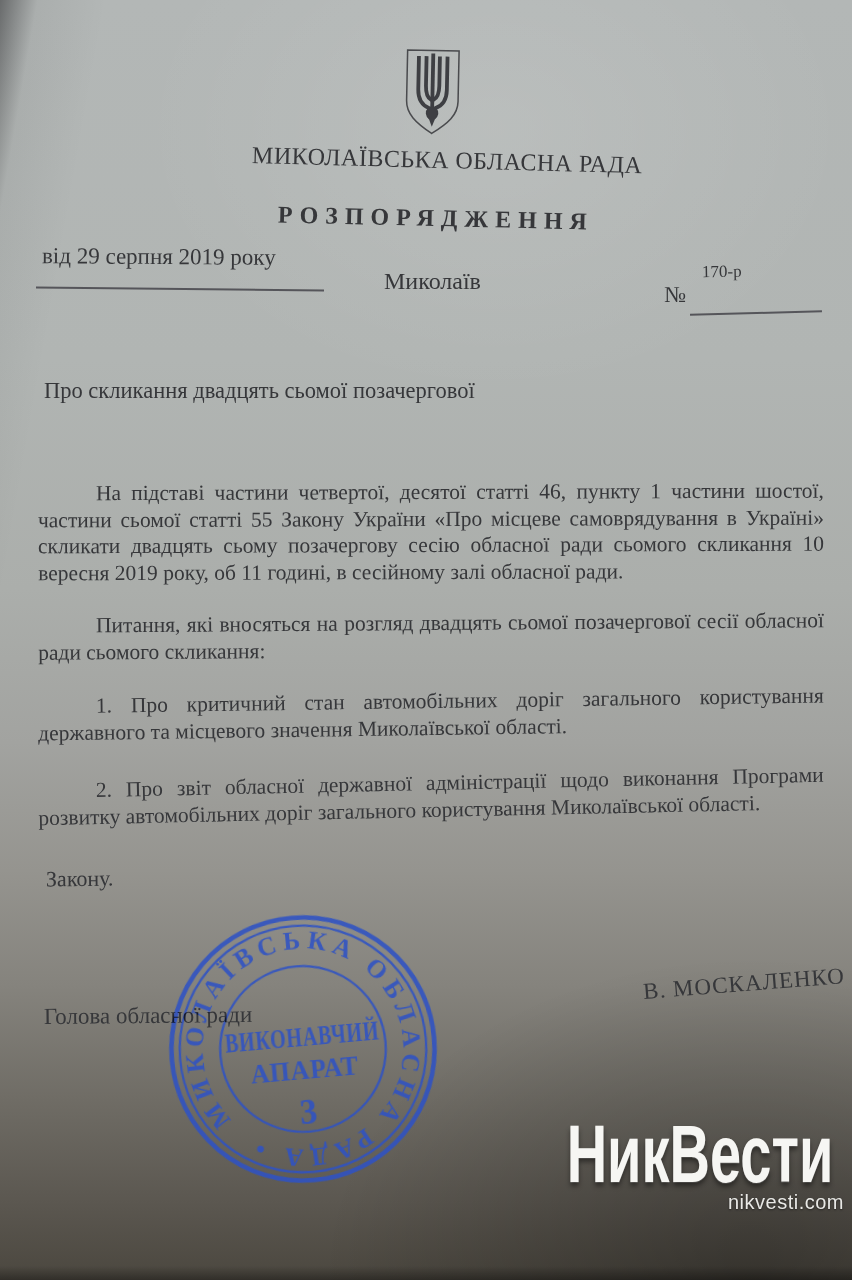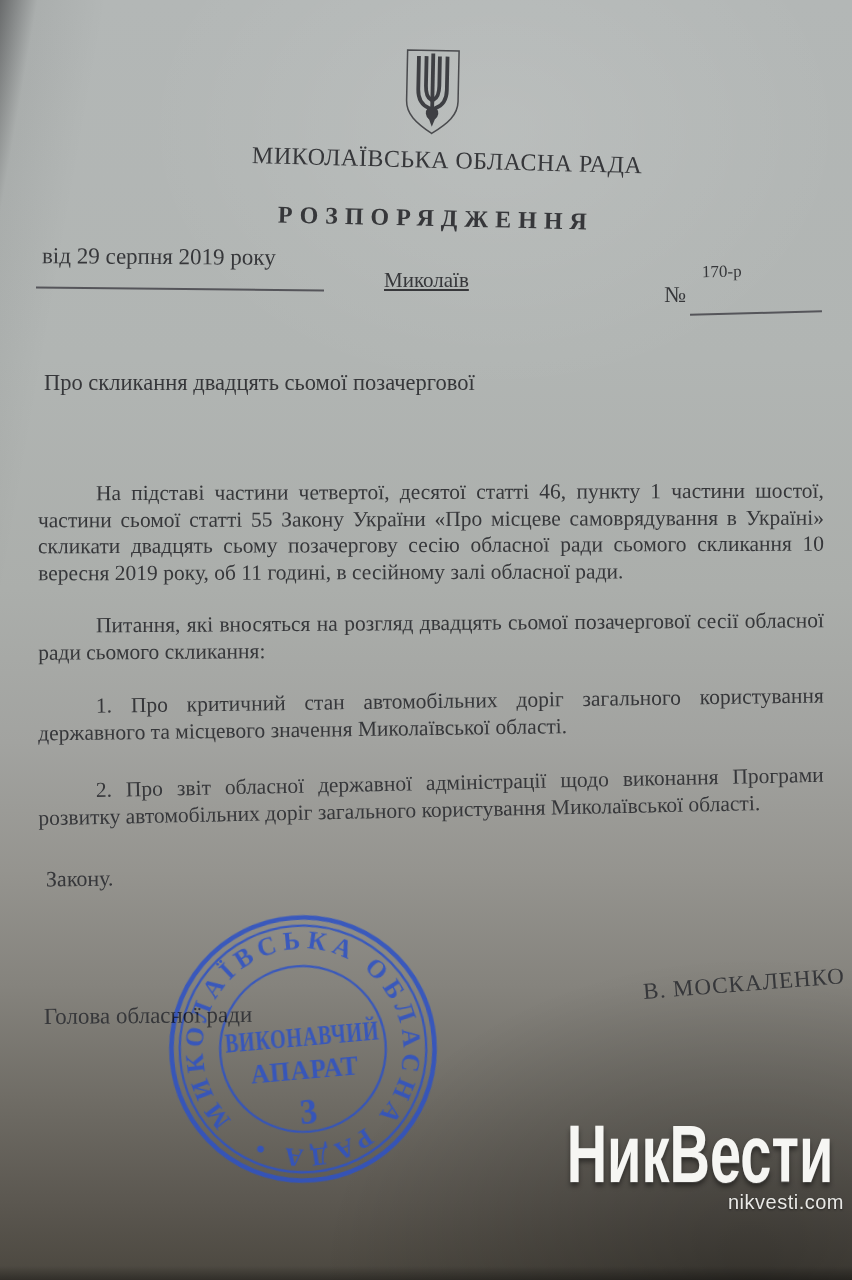--- a/index.html
+++ b/index.html
@@ -28,27 +28,27 @@
   .emblem{left:402px;top:47px;width:61px;height:91px;transform:rotate(1.2deg);}
 
   .org{left:252px;top:147px;width:380px;text-align:center;
        font-size:24px;letter-spacing:0.5px;transform:rotate(1.5deg);}
   .doctype{left:278px;top:205px;font-size:24px;font-weight:bold;
        letter-spacing:7px;transform:rotate(1.3deg);}
 
   .date{left:42px;top:244px;font-size:23px;transform:rotate(0.4deg);}
   .u{border-bottom:2px solid #55555a;height:0;}
   .u-date{left:36px;top:288px;width:288px;transform:rotate(0.6deg);}
-  .city{left:384px;top:268px;font-size:21px;text-decoration:underline;}
+  .city{left:384px;top:268px;font-size:24px;}
   .numsign{left:664px;top:282px;font-size:23px;}
   .numval{left:702px;top:262px;font-size:17px;transform:rotate(-1deg);}
   .u-num{left:690px;top:312px;width:132px;transform:rotate(-1.5deg);}
 
   .subject{left:44px;top:368px;font-size:22.5px;line-height:30px;width:520px;}
-  .subject div{position:static;}
+  .subject div{position:static;margin-top:8px;}
 
   .body{margin:0;left:38px;width:786px;font-size:21.5px;line-height:26.6px;
         text-align:justify;text-indent:58px;}
   .p1{top:479px;transform:rotate(-0.2deg);}
   .p2{top:610px;transform:rotate(-0.4deg);}
   .p3{top:688px;transform:rotate(-0.8deg);}
   .p4{top:770px;transform:rotate(-1.2deg);}
   .rizne{left:46px;top:866px;font-size:22px;transform:rotate(-0.8deg);}
 
   .sig-title{left:44px;top:1003px;font-size:23px;transform:rotate(-0.6deg);}

